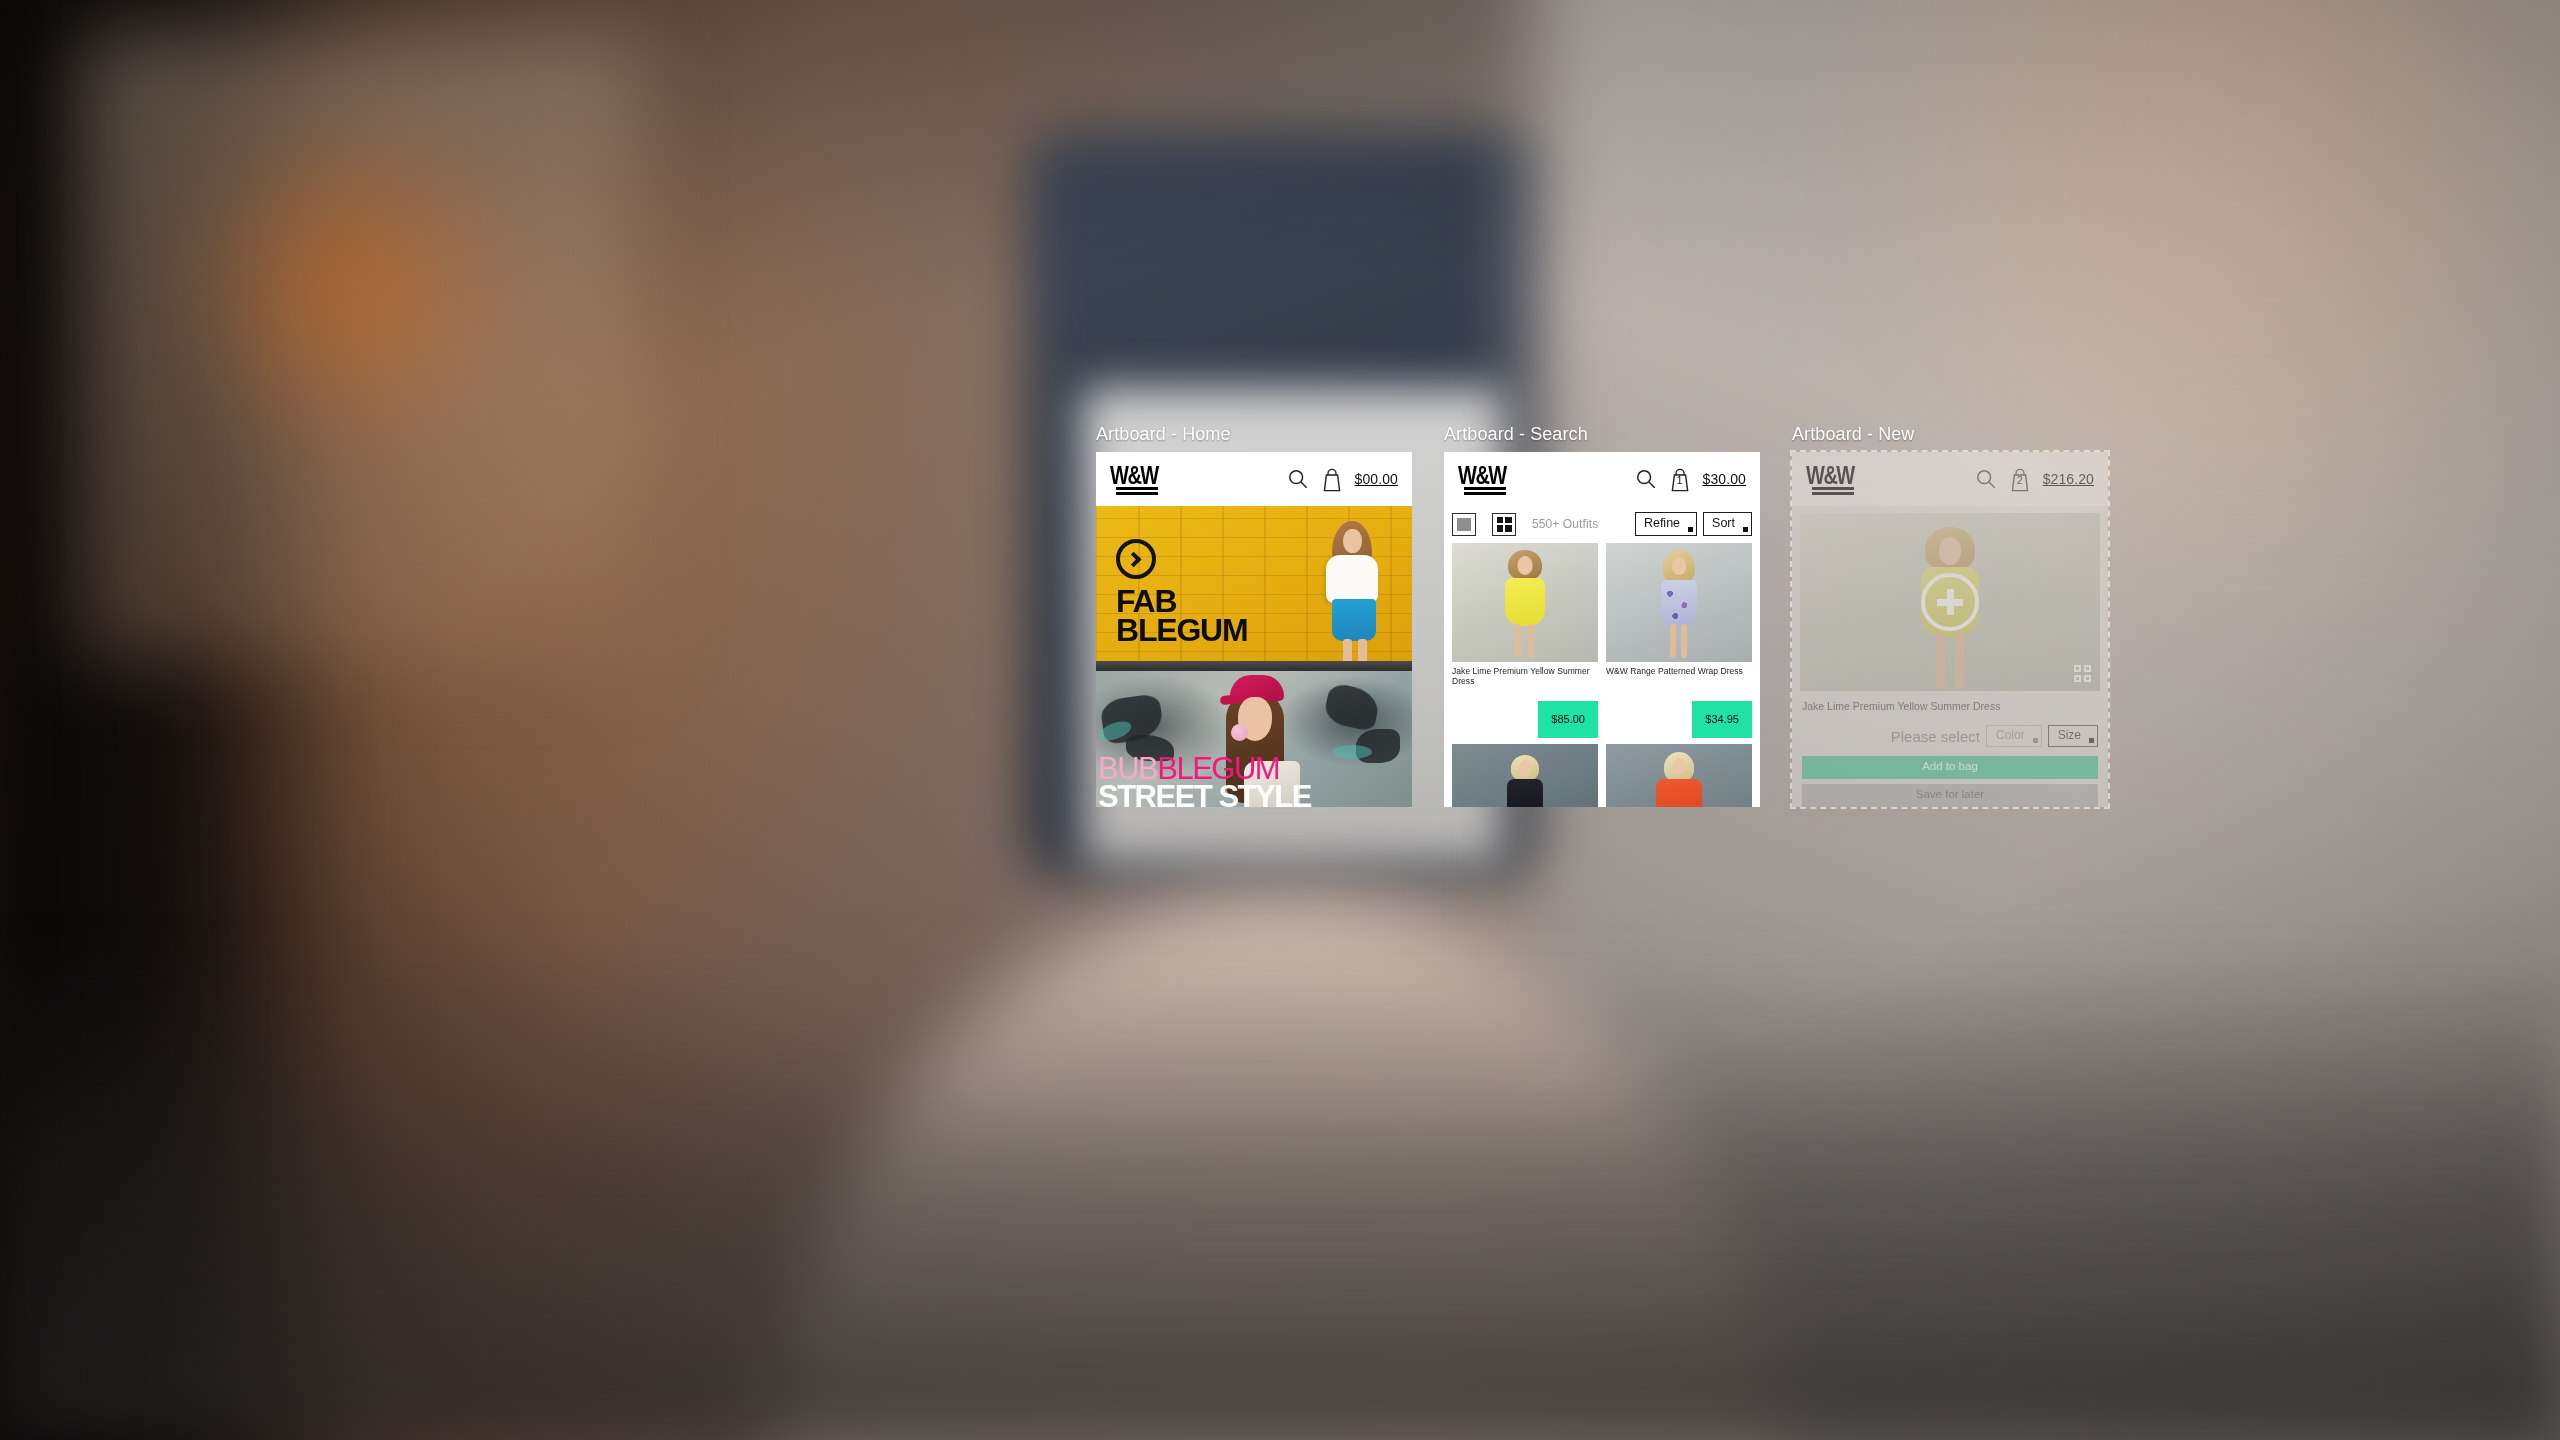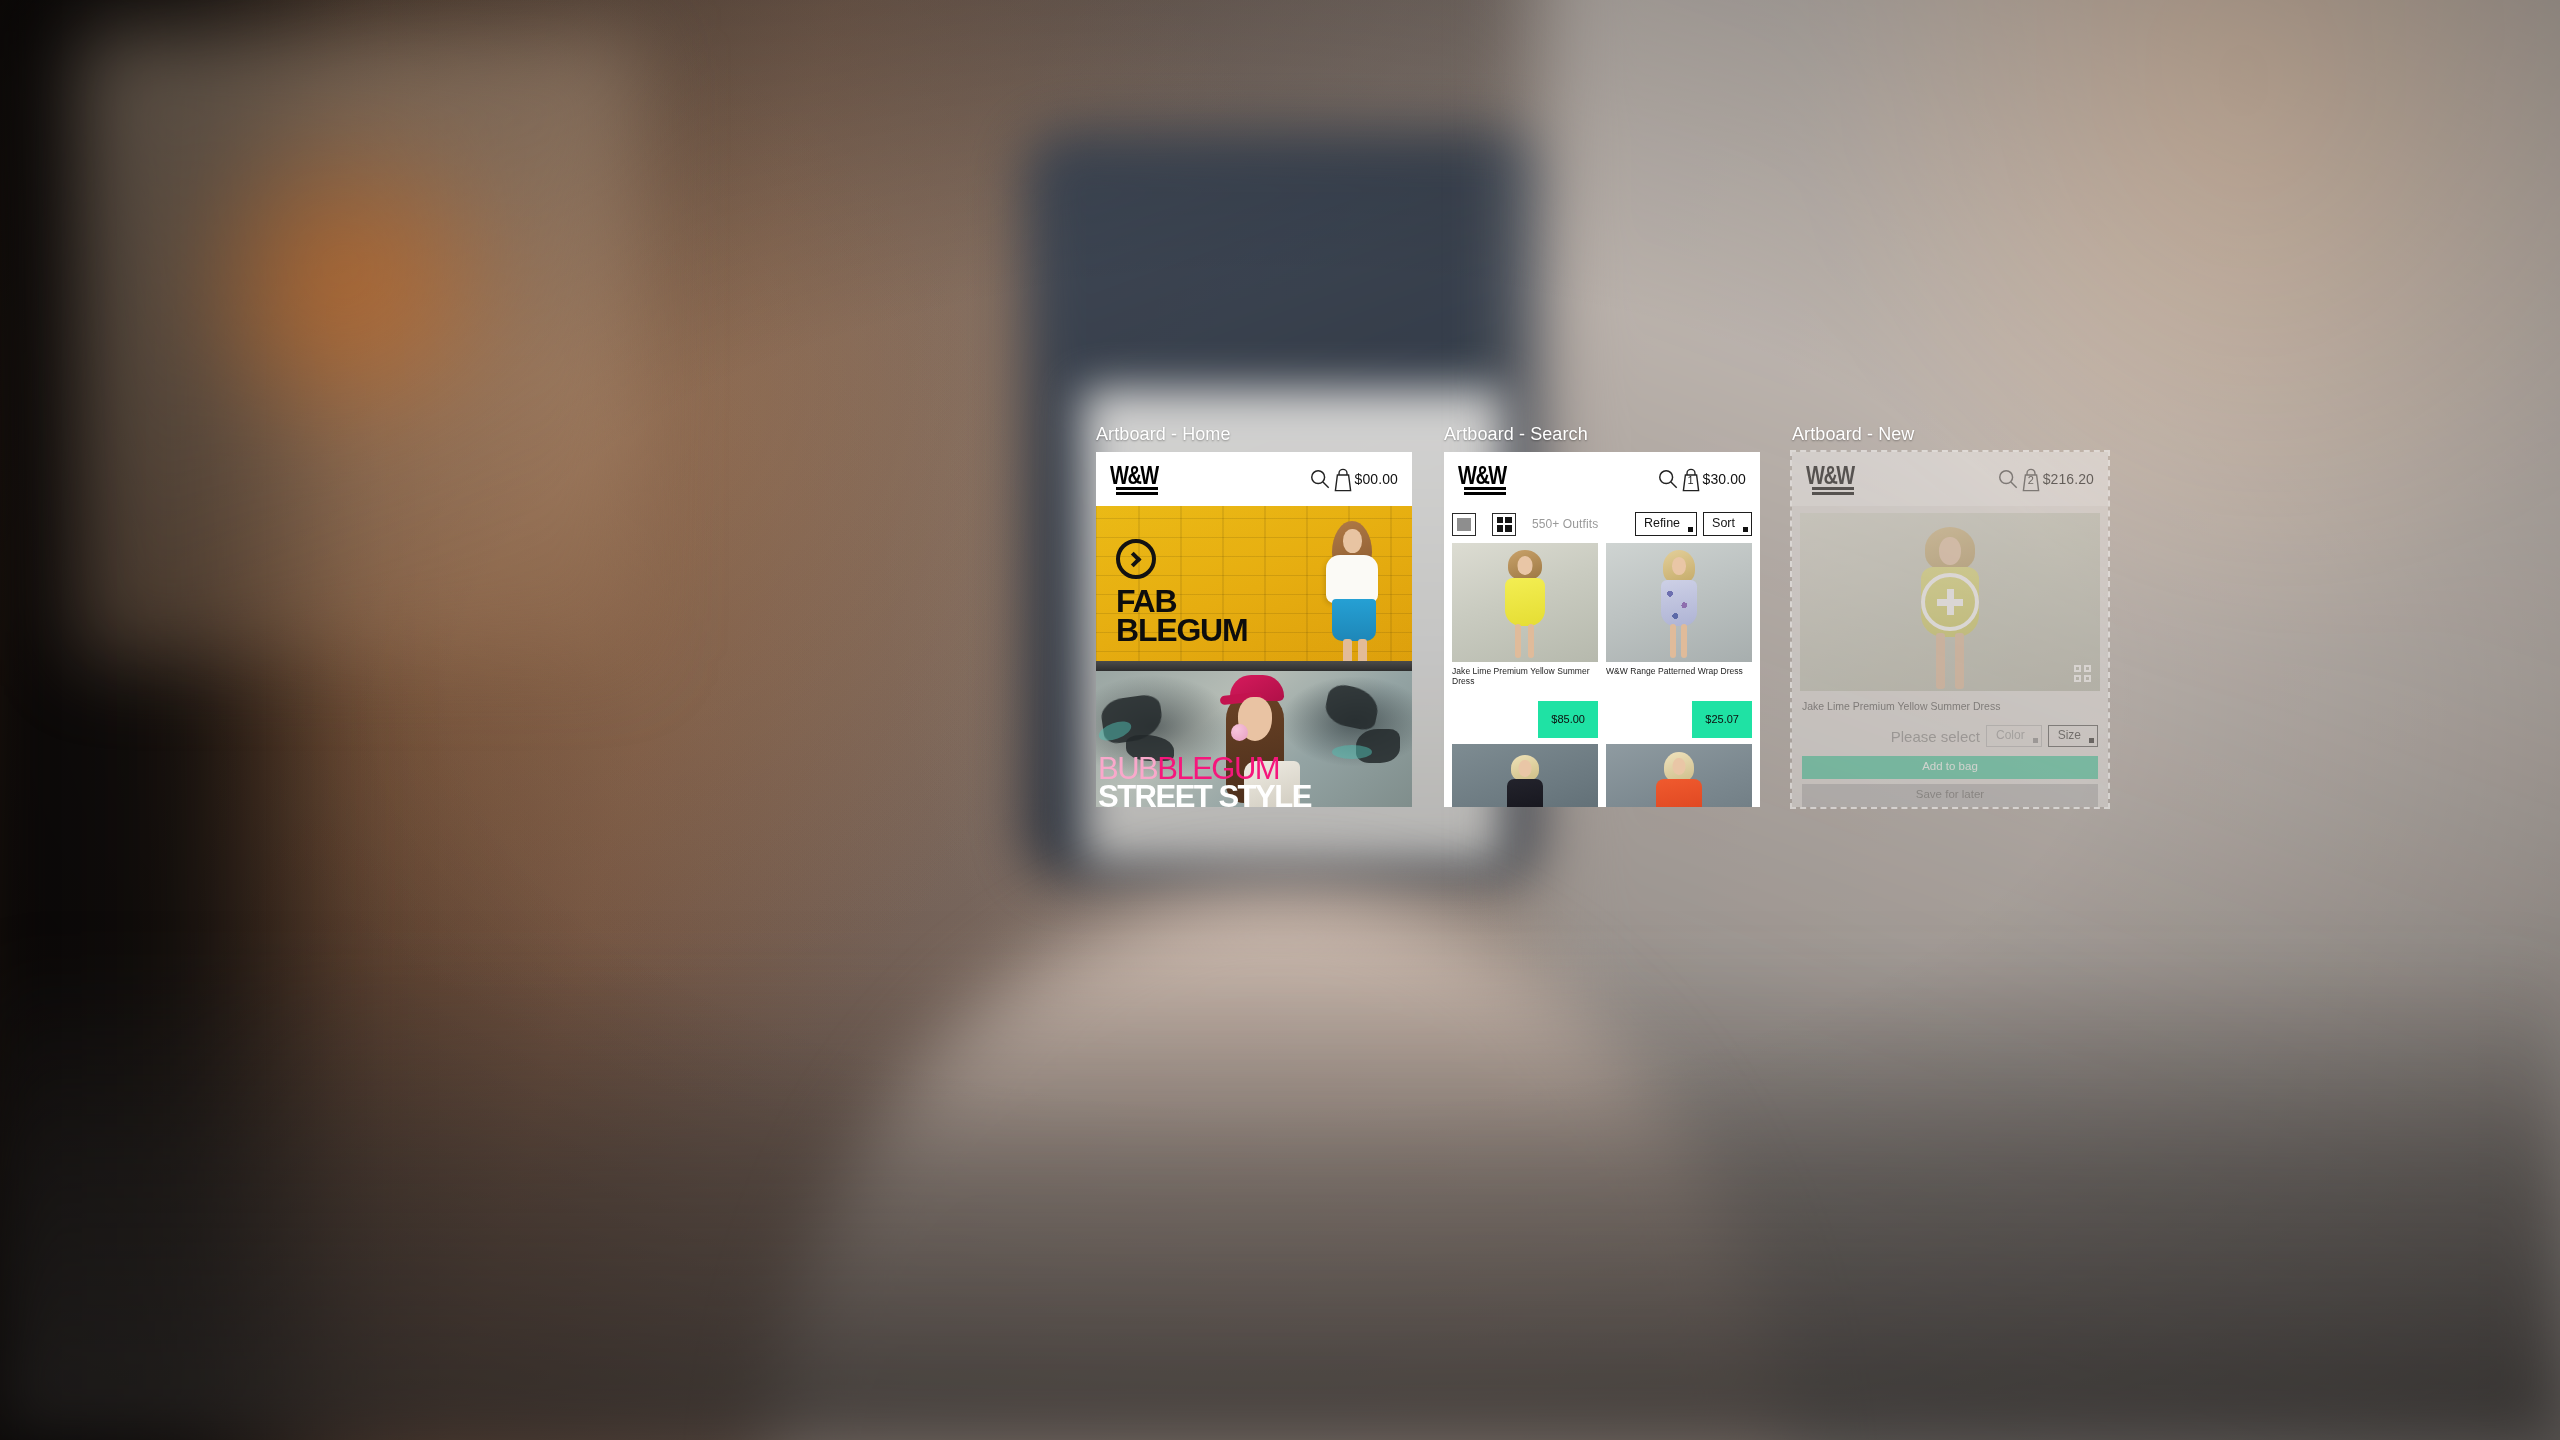--- a/index.html
+++ b/index.html
@@ -136,20 +136,22 @@
     transform:scaleY(1.25);
     transform-origin:left top;
   }
   .logo-bar { width:42px; height:3px; background:#000; margin-top:4px; }
   .logo-bar.second { margin-top:2px; }
 
   .appbar-right {
     margin-left:auto;
     display:flex;
     align-items:center;
+    gap:11px;
+    text-decoration:underline;
   }
   .icon-search { width:22px; height:22px; display:block; }
   .bag { position:relative; width:24px; height:25px; }
   .bag svg { display:block; }
   .bag-count {
     position:absolute; left:0; right:0; top:8px;
     text-align:center;
     font-size:11px; color:#222;
     line-height:11px;
   }
@@ -500,21 +502,21 @@
               <div class="fg-dress" style="top:32px; width:36px; height:46px; border-radius:6px 6px 14px 14px;
                    background:radial-gradient(circle at 25% 30%, #6d6fb0 0 3px, transparent 3px),
                               radial-gradient(circle at 65% 55%, #8e6fae 0 3px, transparent 3px),
                               radial-gradient(circle at 40% 78%, #5d6aa8 0 3px, transparent 3px),
                               linear-gradient(170deg,#cdd0e6,#aeb3d4);"></div>
               <div class="fg-leg" style="left:26px; top:76px; height:34px;"></div>
               <div class="fg-leg" style="left:37px; top:76px; height:34px;"></div>
             </div>
           </div>
           <div class="card-name">W&amp;W Range Patterned Wrap Dress</div>
-          <div class="card-price">$25.07</div>
+          <div class="card-price">$34.95</div>
         </div>
 
         <div class="card">
           <div class="card-img">
             <div class="shot shot-bg-dark"></div>
             <div class="fig" style="width:70px; height:112px;">
               <div class="fg-hair" style="top:6px; width:28px; height:26px; background:linear-gradient(160deg,#efe2b8,#cdbd85);"></div>
               <div class="fg-face" style="top:11px; width:13px; height:17px;"></div>
               <div class="fg-dress" style="top:30px; width:36px; height:46px; background:linear-gradient(170deg,#23232c,#121219); border-radius:7px 7px 12px 12px;"></div>
               <div class="fg-leg" style="left:26px; top:74px; height:36px; background:#2a2a33;"></div>

